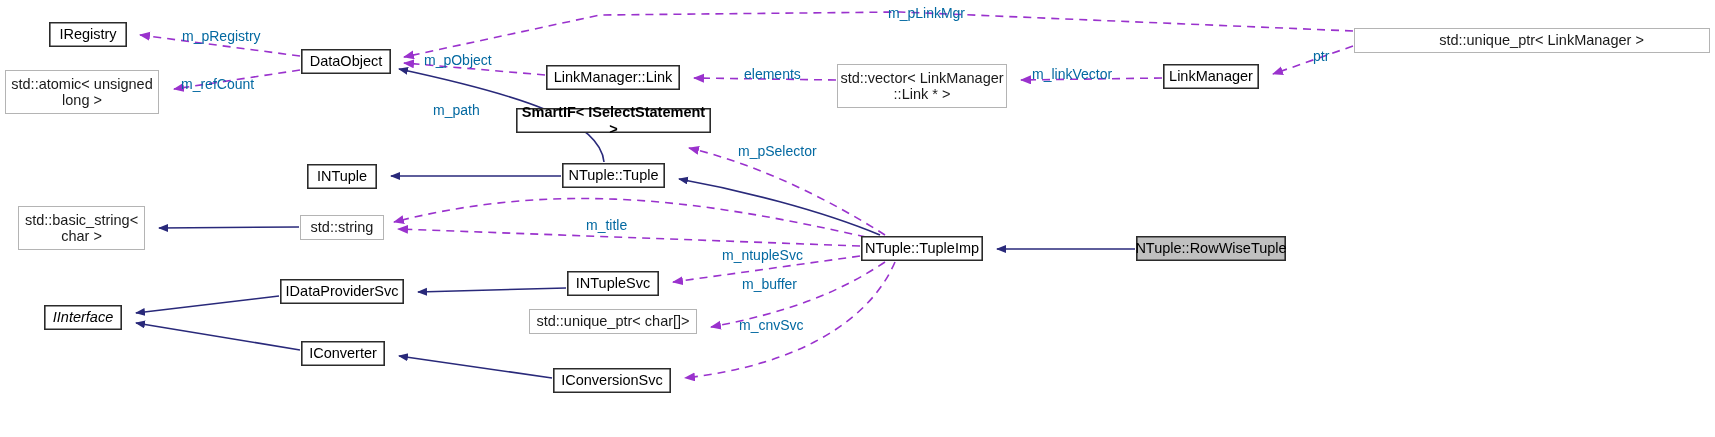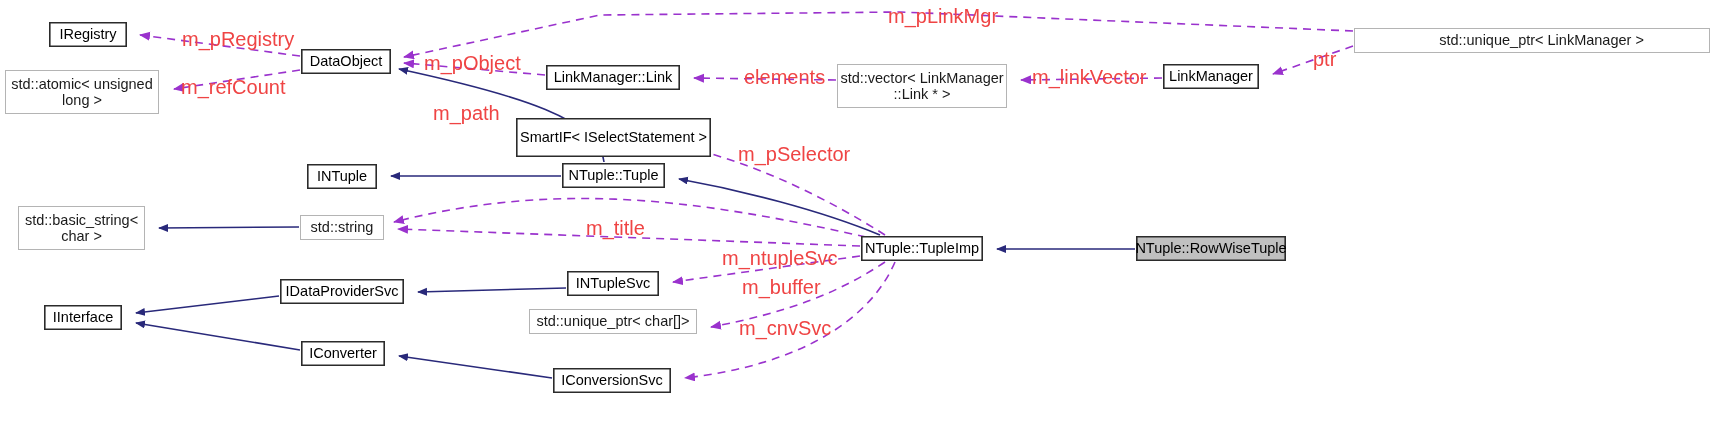--- a/index.html
+++ b/index.html
@@ -7,21 +7,21 @@
   #canvas{position:relative;width:1715px;height:437px;background:#ffffff;
           font-family:"Liberation Sans","DejaVu Sans",sans-serif;}
   svg.edges{position:absolute;left:0;top:0;width:1715px;height:437px;overflow:visible;}
   .node{position:absolute;box-sizing:border-box;display:flex;align-items:center;
         justify-content:center;text-align:center;line-height:1.12;
         font-size:14.5px;color:#000000;background:#ffffff;white-space:pre-line;}
   .node.dark{border:1px solid #2b2b2b;box-shadow:0 0 0 0.6px #2b2b2b inset;}
   .node.light{border:1px solid #b4b4b4;color:#1a1a1a;}
   .node.focus{border:1px solid #2b2b2b;background:#c0c0c0;
               box-shadow:0 0 0 0.6px #2b2b2b inset;}
-  .edge-label{position:absolute;font-size:20px;color:#ef4444;white-space:nowrap;
+  .edge-label{position:absolute;font-size:14px;color:#0369a1;white-space:nowrap;
               background:transparent;}
 </style>
 </head>
 <body>
 
 <div id="canvas">
 
   <svg class="edges" viewBox="0 0 1715 437" xmlns="http://www.w3.org/2000/svg">
     <defs>
       <marker id="arrNavy" markerWidth="10" markerHeight="10" refX="9" refY="4" orient="auto" markerUnits="userSpaceOnUse">
@@ -70,40 +70,40 @@
 
   <div class="node dark" style="left:546px;top:65px;width:134px;height:25px;">LinkManager::Link</div>
 
   <div class="node light" style="left:837px;top:64px;width:170px;height:44px;">std::vector&lt; LinkManager
 ::Link * &gt;</div>
 
   <div class="node dark" style="left:1163px;top:64px;width:96px;height:25px;">LinkManager</div>
 
   <div class="node light" style="left:1354px;top:28px;width:356px;height:25px;padding-left:19px;">std::unique_ptr&lt; LinkManager &gt;</div>
 
-  <div class="node dark" style="left:516px;top:118px;width:195px;height:39px;">SmartIF&lt; ISelectStatement &gt;</div>
+  <div class="node dark" style="left:516px;top:108px;width:195px;height:25px;font-weight:bold;">SmartIF&lt; ISelectStatement &gt;</div>
 
   <div class="node dark" style="left:307px;top:164px;width:70px;height:25px;">INTuple</div>
 
   <div class="node dark" style="left:562px;top:163px;width:103px;height:25px;">NTuple::Tuple</div>
 
   <div class="node light" style="left:18px;top:206px;width:127px;height:44px;">std::basic_string&lt;
 char &gt;</div>
 
   <div class="node light" style="left:300px;top:215px;width:84px;height:25px;">std::string</div>
 
   <div class="node dark" style="left:861px;top:236px;width:122px;height:25px;">NTuple::TupleImp</div>
 
   <div class="node focus" style="left:1136px;top:236px;width:150px;height:25px;">NTuple::RowWiseTuple</div>
 
   <div class="node dark" style="left:280px;top:279px;width:124px;height:25px;">IDataProviderSvc</div>
 
   <div class="node dark" style="left:567px;top:271px;width:92px;height:25px;">INTupleSvc</div>
 
-  <div class="node dark" style="left:44px;top:305px;width:78px;height:25px;">IInterface</div>
+  <div class="node dark" style="left:44px;top:305px;width:78px;height:25px;font-style:italic;">IInterface</div>
 
   <div class="node light" style="left:529px;top:309px;width:168px;height:25px;">std::unique_ptr&lt; char[]&gt;</div>
 
   <div class="node dark" style="left:301px;top:341px;width:84px;height:25px;">IConverter</div>
 
   <div class="node dark" style="left:553px;top:368px;width:118px;height:25px;">IConversionSvc</div>
 
   <div class="edge-label" style="left:182px;top:28px;">m_pRegistry</div>
   <div class="edge-label" style="left:181px;top:60px;margin-top:16px;">m_refCount</div>
   <div class="edge-label" style="left:424px;top:52px;">m_pObject</div>

